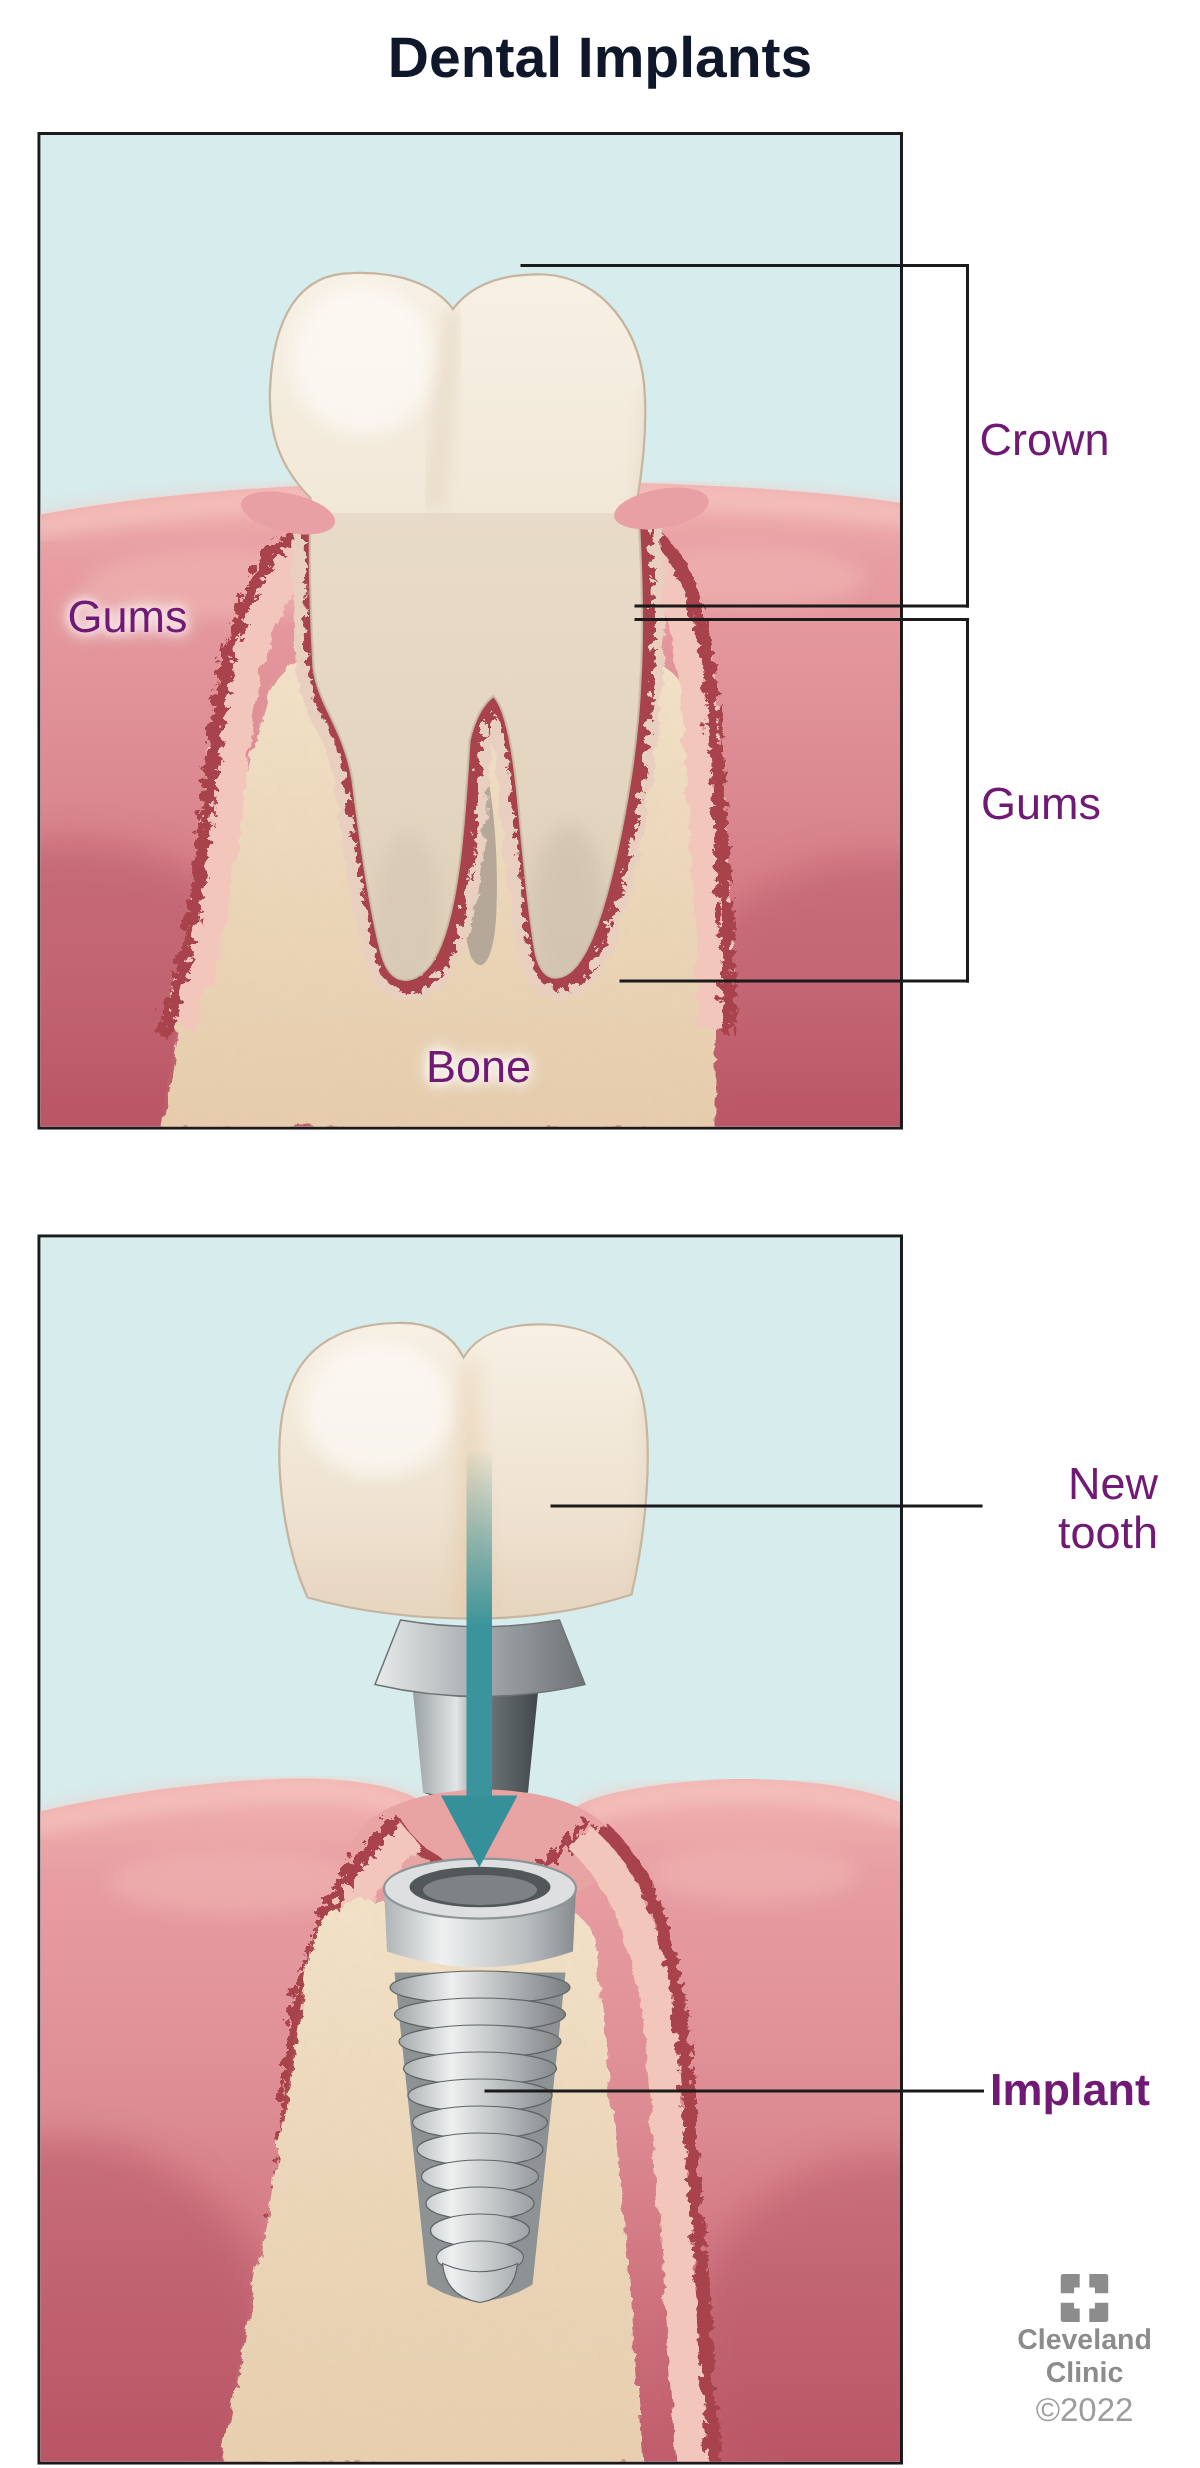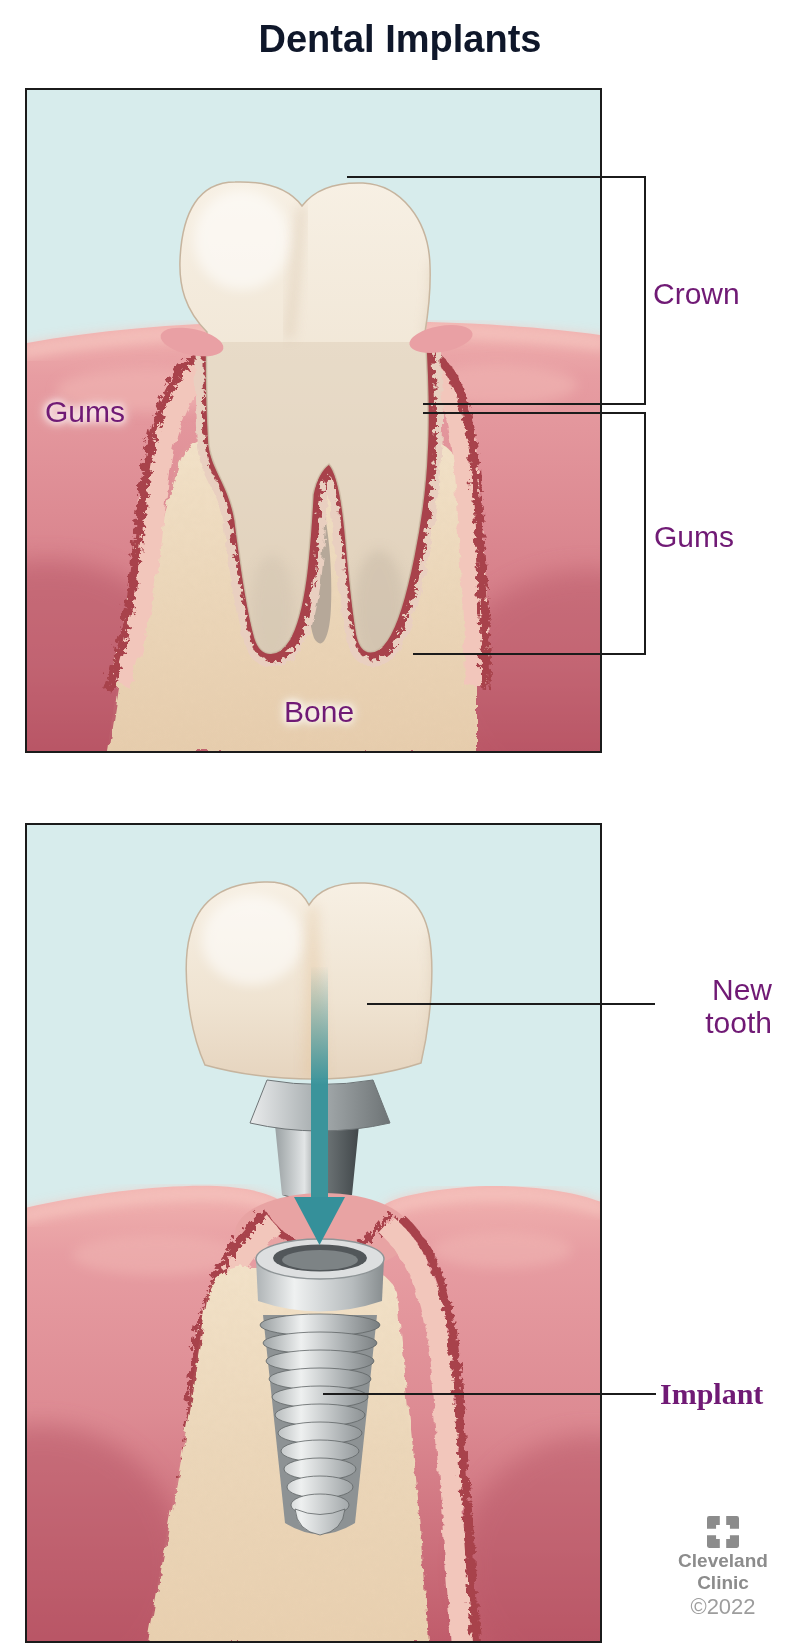--- a/index.html
+++ b/index.html
@@ -19,21 +19,21 @@
   #panel2{left:25px;top:823px;width:577px;height:820px;}
   .panel svg{display:block;}
   .leader{background:#1b1b1b;}
   .diagram-label{
     font-size:30px;color:#701a75;line-height:34px;white-space:nowrap;
   }
   .glow{
     text-shadow:0 0 6px #ffffff,0 0 10px #ffffff,0 0 14px #ffffff;
   }
   .label-new-tooth{white-space:normal;width:112px;line-height:33px;}
-  .label-implant{font-weight:bold;font-family:Liberation Serif, serif;}
+  .label-implant{font-weight:bold;}
   .brand{
     left:643px;top:1550px;width:160px;text-align:center;color:#8c8c8c;
     font-weight:bold;font-size:19px;line-height:22px;
   }
   .brand .copyright{
     font-weight:normal;color:#9d9d9d;font-size:22px;margin-top:2px;
   }
 </style>
 </head>
 <body>

